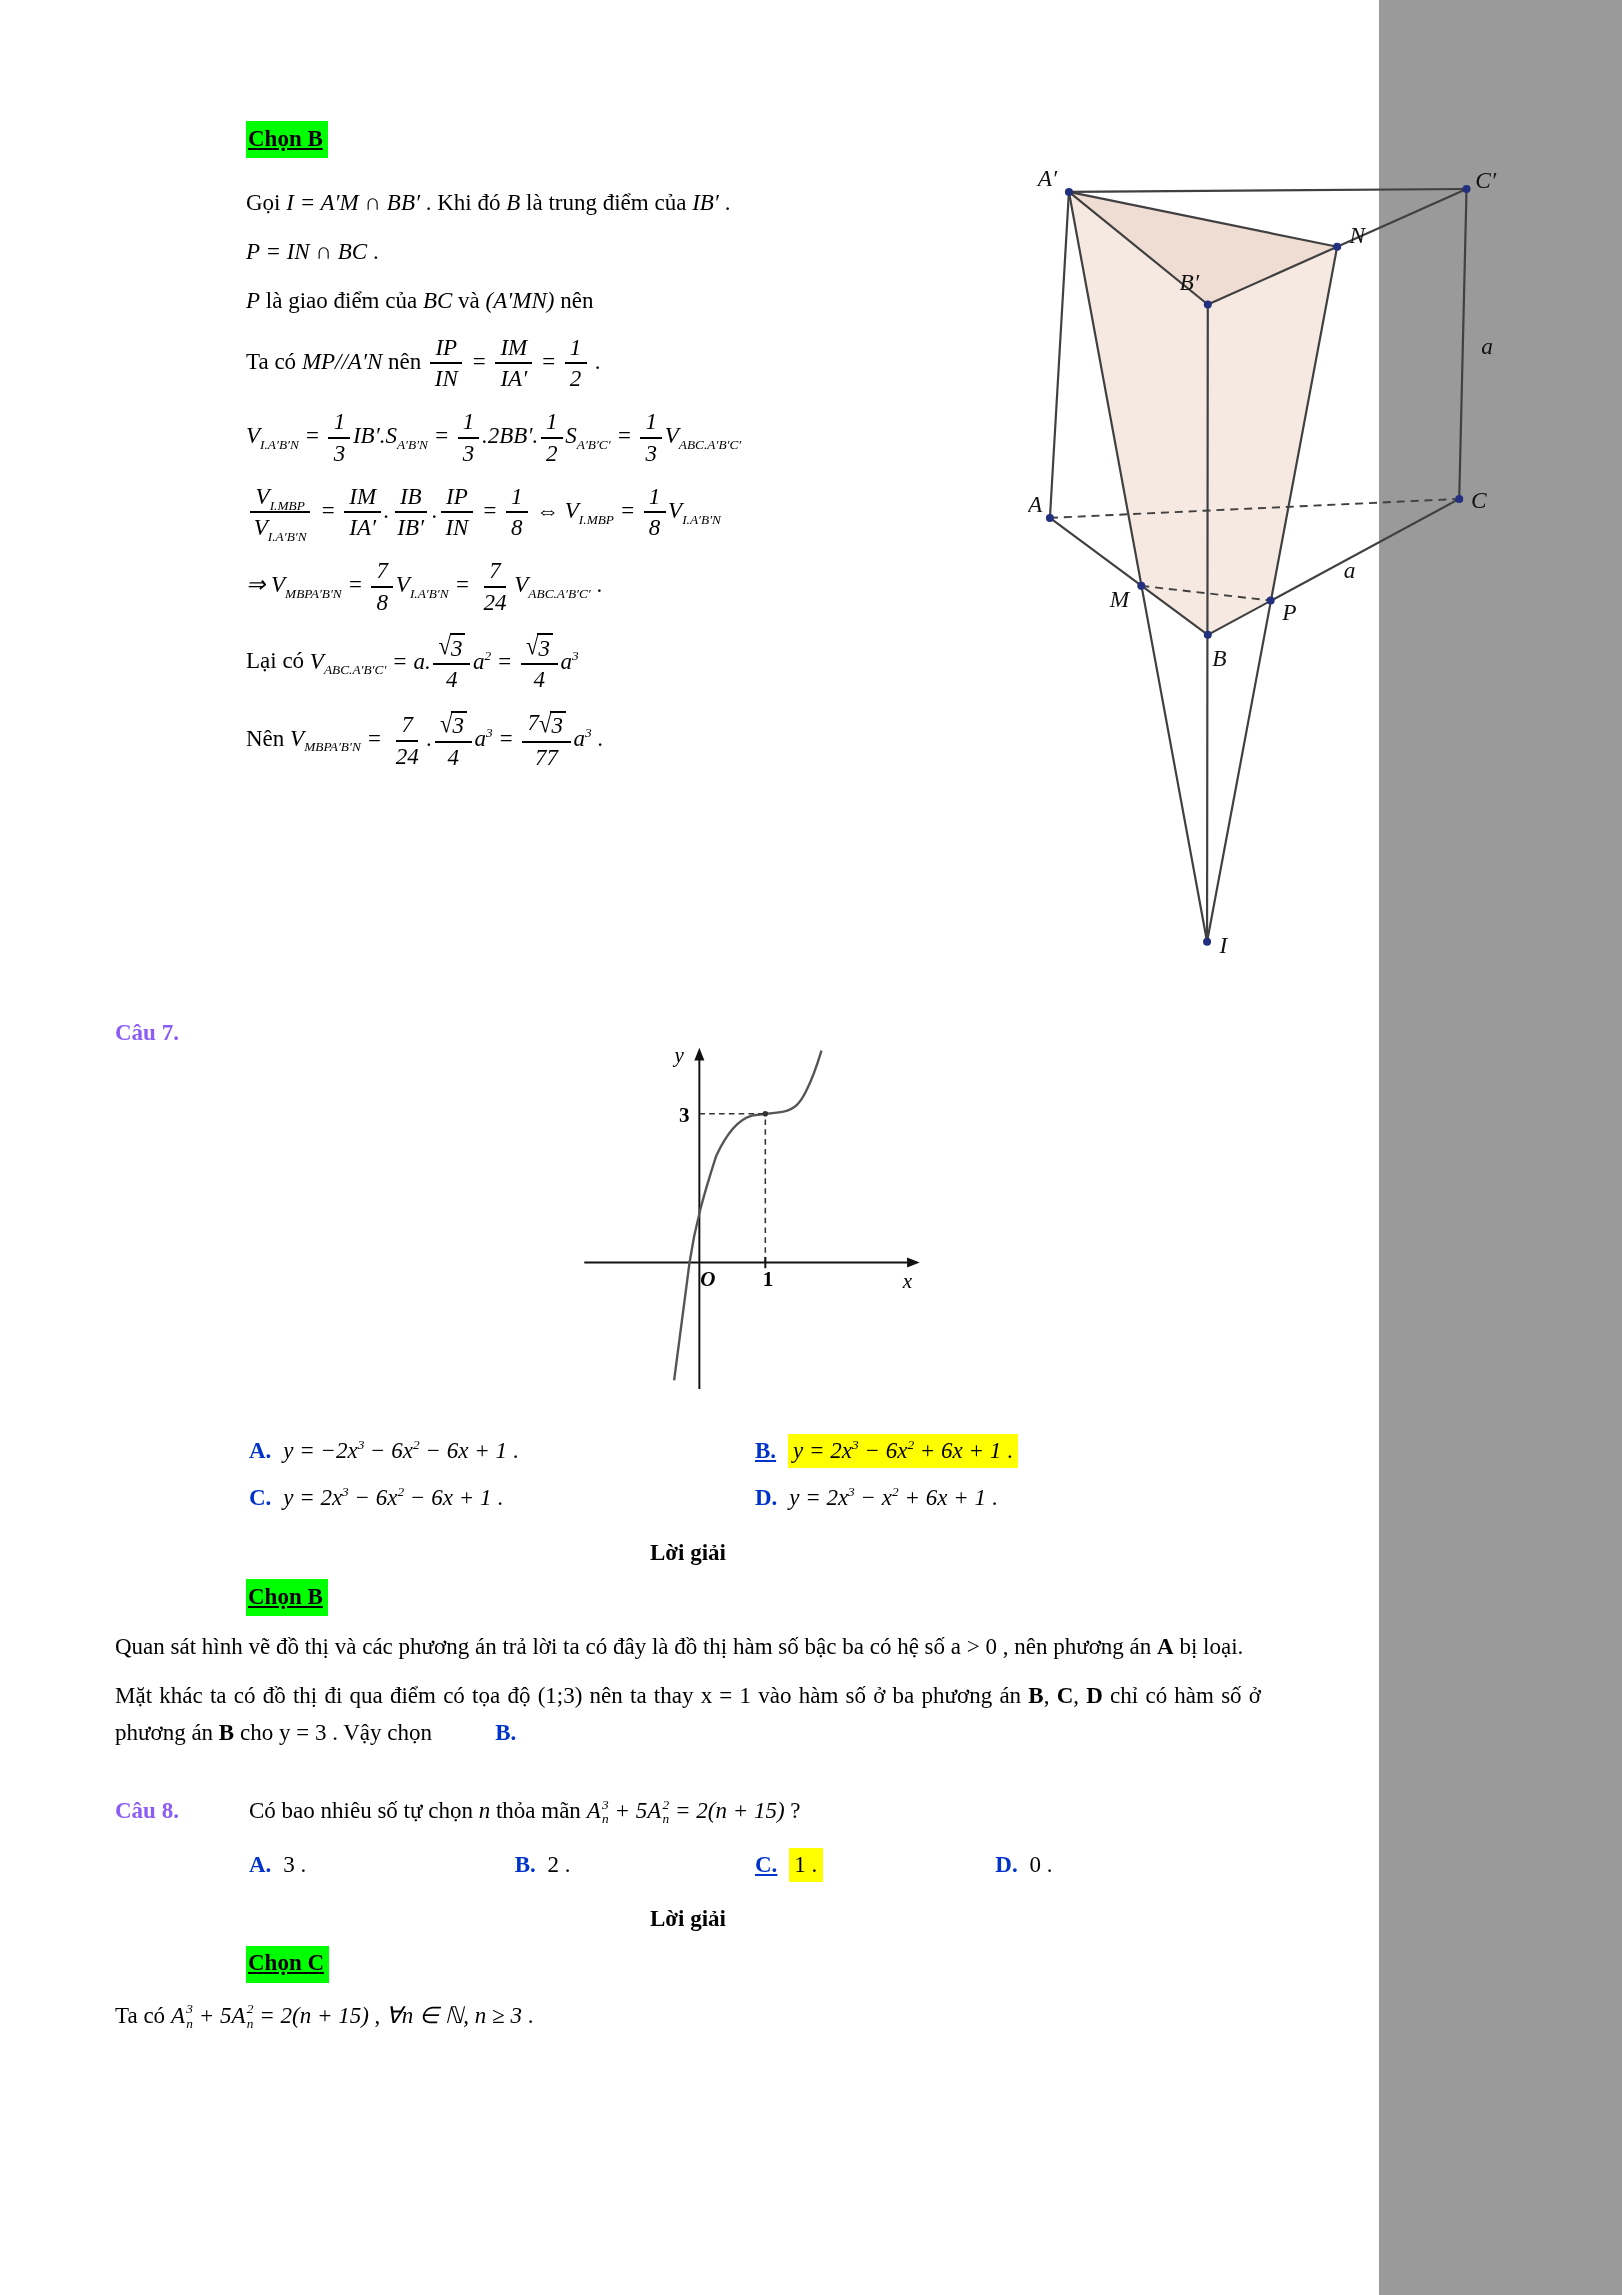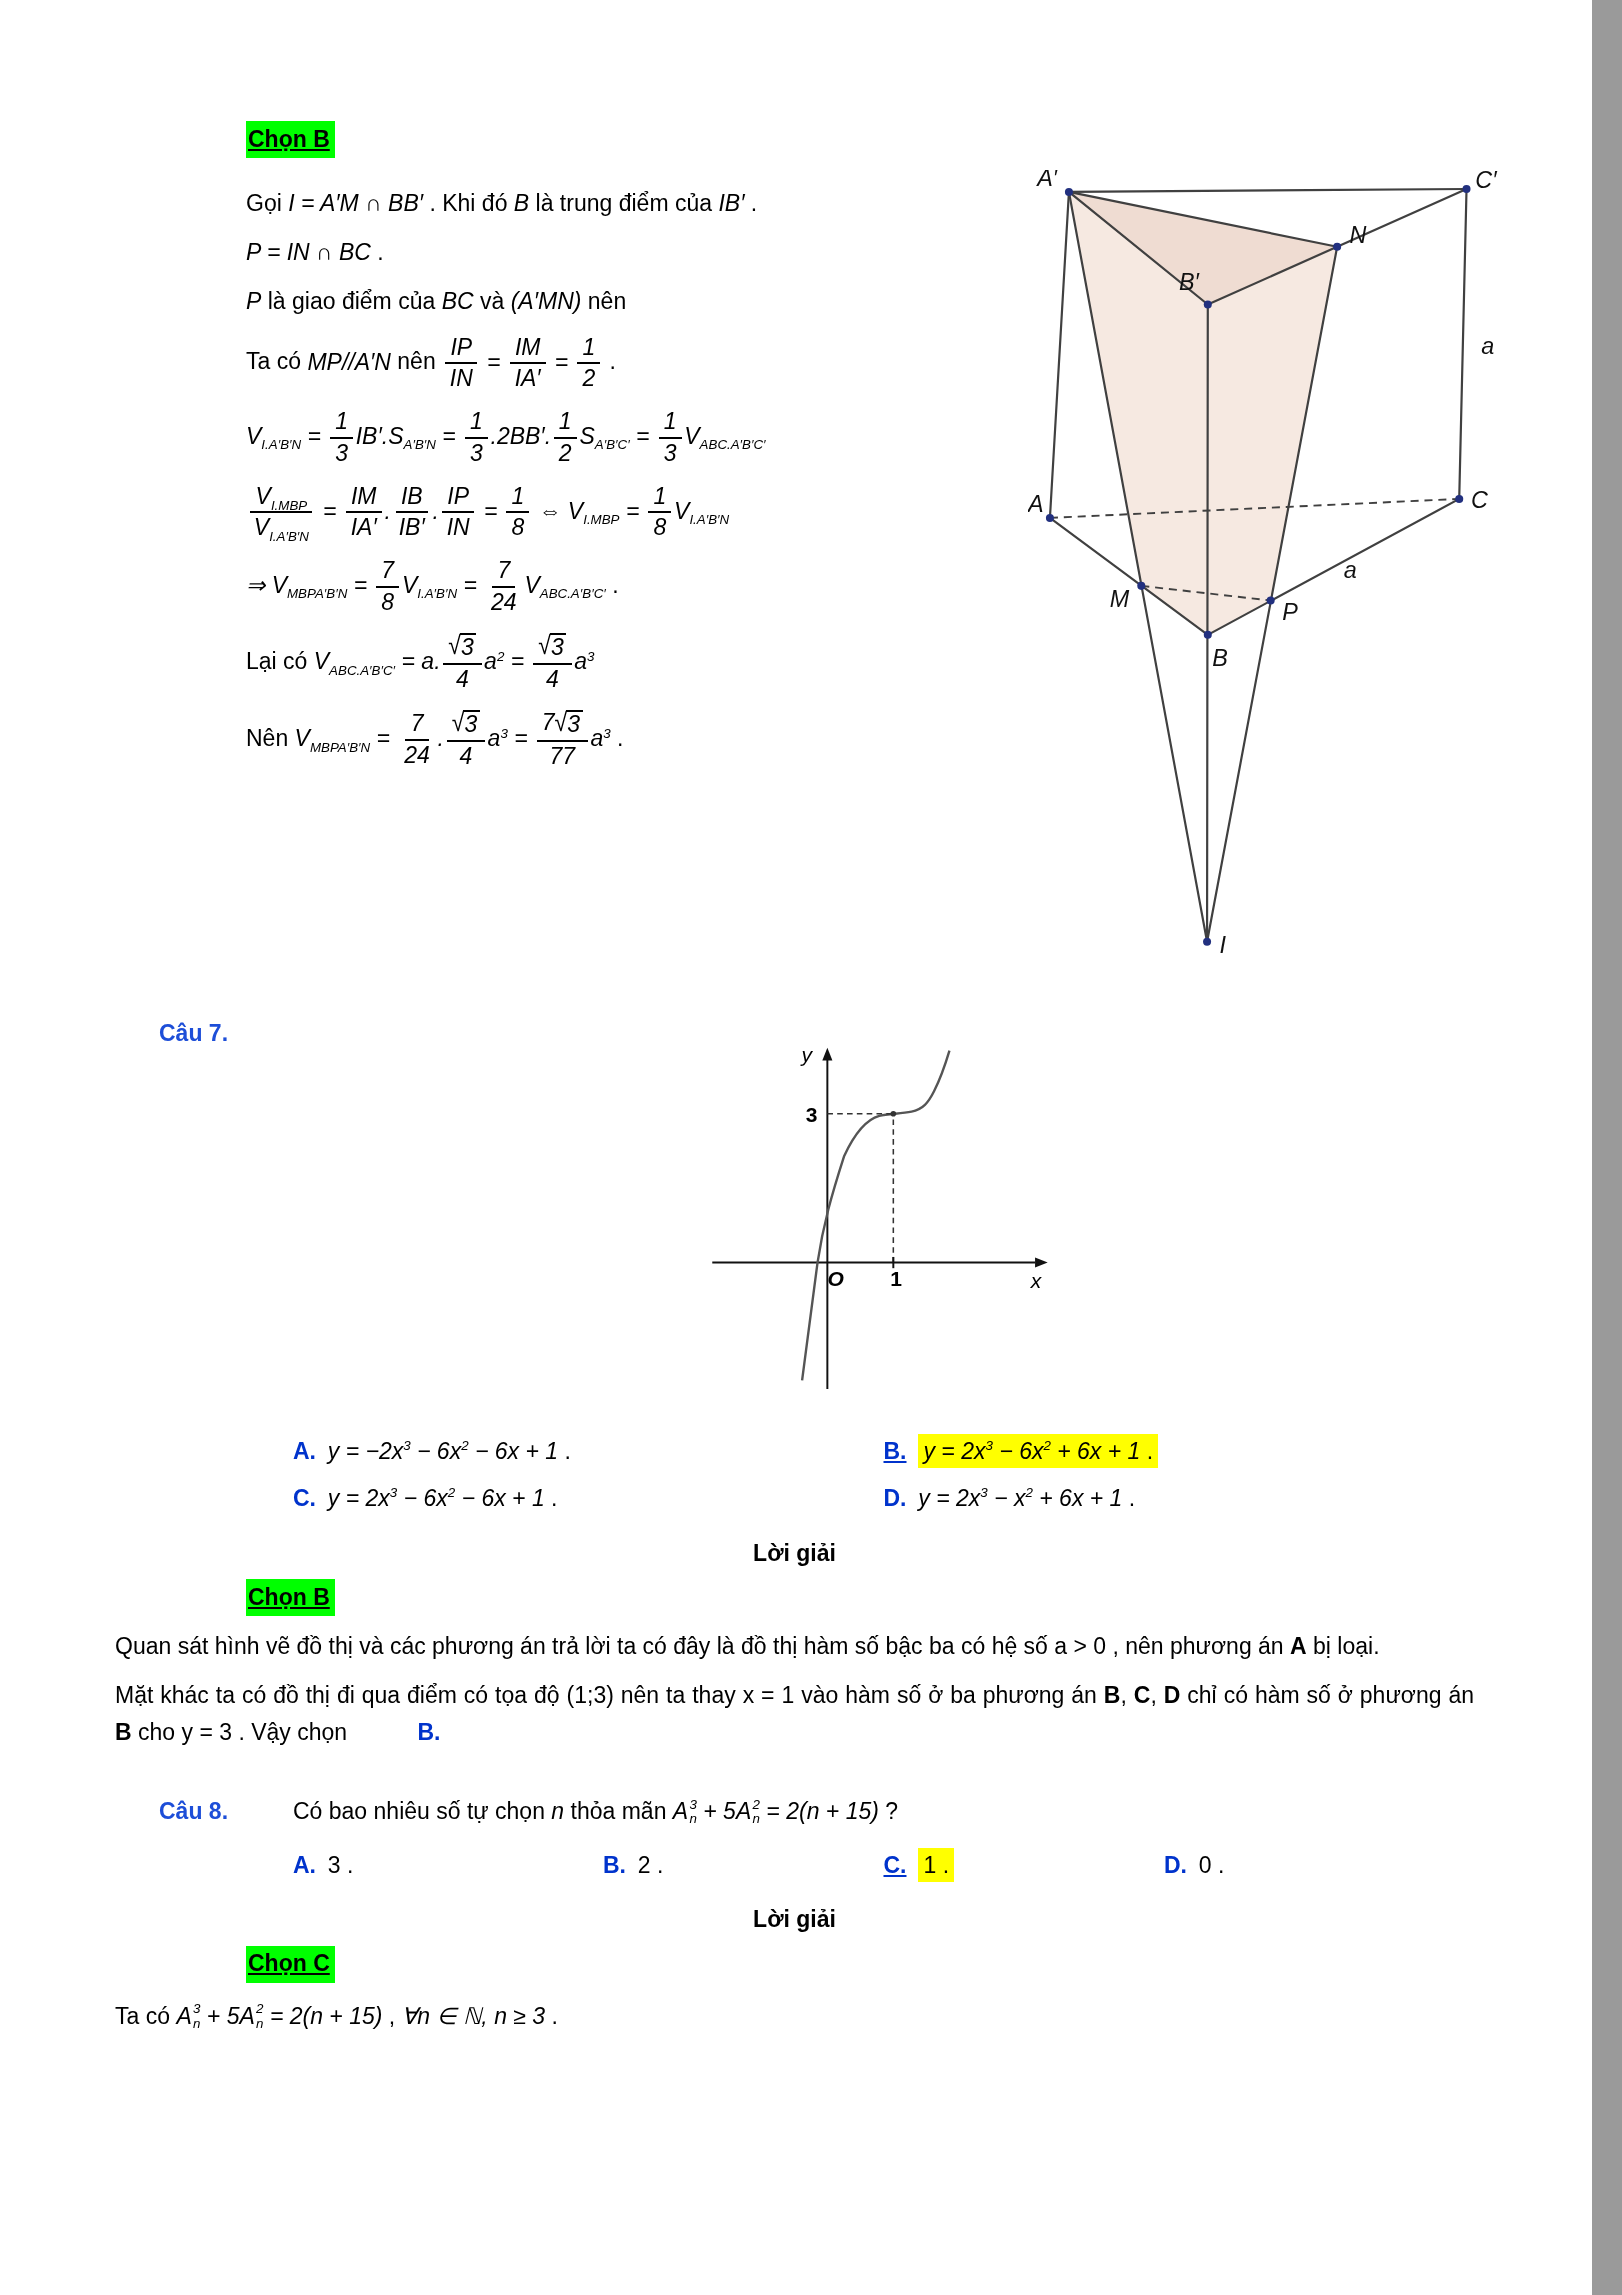--- a/index.html
+++ b/index.html
@@ -1,19 +1,19 @@
 <!DOCTYPE html>
 <html style="font-size:10.5px"><head>
 <meta charset="utf-8">
 <style>
   html,body{margin:0;padding:0;background:#9a9a9a;}
   .page{
-    width:1592px;min-height:2295px;background:#ffffff;box-sizing:border-box;
+    width:1379px;min-height:2295px;background:#ffffff;box-sizing:border-box;
     padding:121px 118px 92px 115px;
-    font-family:Liberation Sans, sans-serif;
+    font-family:Liberation Serif, serif;
     font-size:23px;line-height:1.5;color:#000;
   }
   .indent{margin-left:131px;}
   .chon{
     background:#00ff00;font-weight:bold;text-decoration:underline;
     display:inline-block;padding:0.7px 5.2px 2px 2px;
   }
   
   .mline{font-style:italic;margin:17px 0;line-height:1.4;}
   .rm{font-style:normal;margin-top:16px;}
@@ -30,21 +30,21 @@
   .vss{display:inline-flex;flex-direction:column;font-size:58%;line-height:1.08;margin-left:1.3px;transform:translateY(1.3px);}
   .vss span{display:block;}
   
   .sol-flex{display:flex;gap:19.6px;align-items:flex-start;margin-top:11.8px;}
   .sol-left{flex:0 0 762px;}
   .sol-right{flex:1;padding-top:0px;}
   svg.prism{width:497px;display:block;}
   
   .cau{margin-top:42px;}
   .cau-row{display:flex;}
-  .cau-label{flex:0 0 134px;color:#1d4ed8;font-weight:bold;margin-left:44px;}
+  .cau-label{flex:0 0 134px;color:#8b5cf6;font-weight:bold;}
   .cau-body{flex:1;}
   .question{margin:0;text-align:justify;}
   .qmath{font-style:italic;margin:0;}
   .graph-wrap{display:flex;justify-content:center;margin:22px 0 5.2px;}
   svg.graph{width:393px;display:block;}
   .opts2{display:grid;grid-template-columns:1fr 1fr;row-gap:13px;margin-top:17px;}
   .opts4{display:grid;grid-template-columns:1.05fr 0.95fr 0.95fr 1.05fr;margin-top:19.6px;}
   .opt{display:flex;align-items:baseline;}
   .letter{color:#0033cc;font-weight:bold;margin-right:11.8px;flex:0 0 auto;}
   .letter.ul{text-decoration:underline;}

